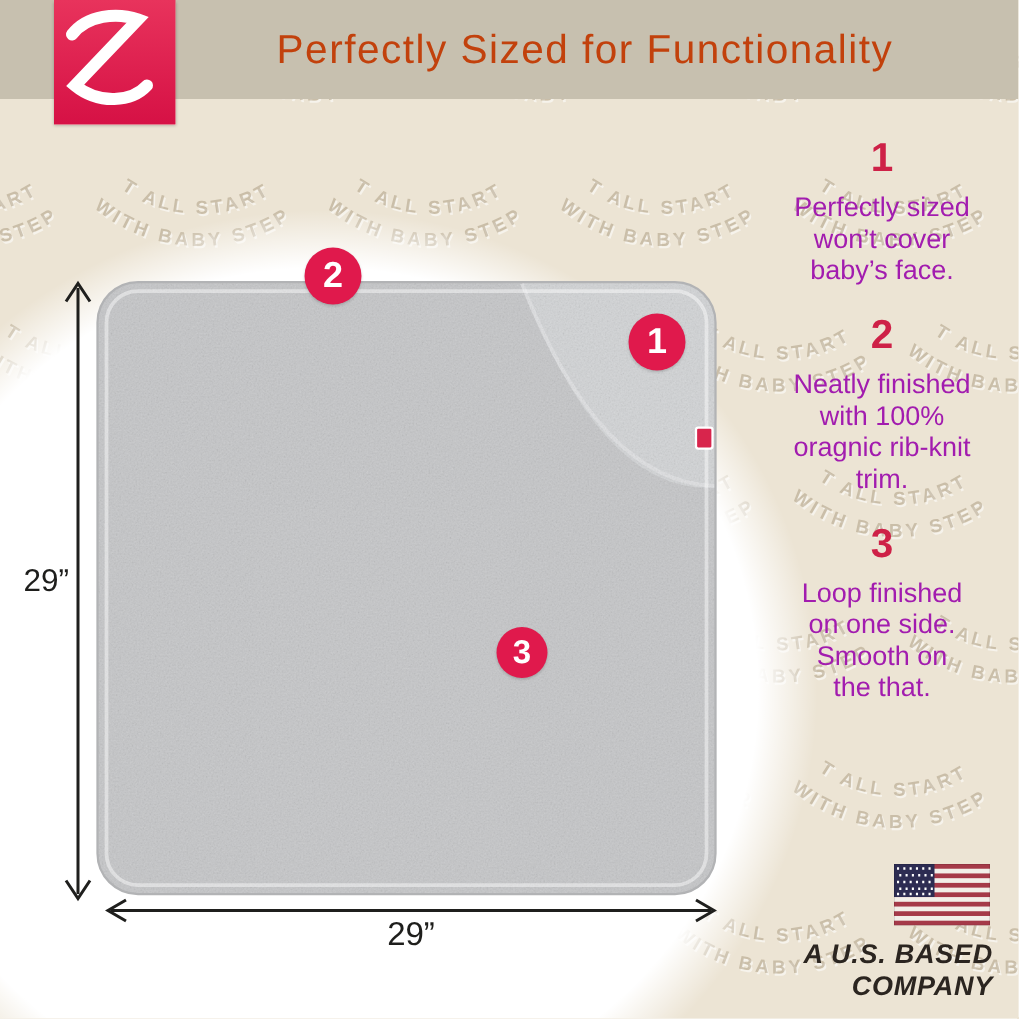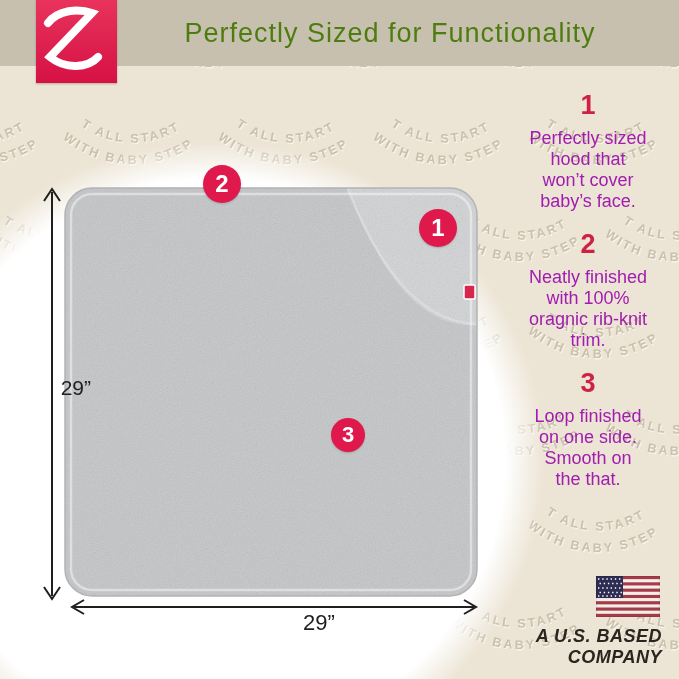--- a/index.html
+++ b/index.html
@@ -15,42 +15,42 @@
   
   .hero-circle{
     position:absolute;z-index:1;
     left:-115px;top:140px;width:660px;height:640px;
     background:radial-gradient(closest-side,#ffffff 88%,rgba(255,255,255,0));
   }
   
   .header-band{position:absolute;z-index:3;left:0;top:0;width:679px;height:66px;background:#c7c0af;}
   .page-title{
     position:absolute;z-index:4;left:120px;top:0;width:540px;height:82px;
-    line-height:66px;text-align:center;font-size:27px;letter-spacing:1px;color:#4d7c0f;
+    line-height:66px;text-align:center;font-size:27px;letter-spacing:1px;color:#c2410c;
   }
   .logo{
     position:absolute;z-index:5;left:36px;top:0;width:81px;height:83px;
     background:linear-gradient(#e8335c,#d61145);
     box-shadow:0 1px 2px rgba(0,0,0,0.25);
   }
   .logo svg{position:absolute;left:0;top:0;}
   
   #scene{position:absolute;left:0;top:0;z-index:2;}
   
   .badge{
     position:absolute;z-index:6;border-radius:50%;
     background:#e0194c;color:#ffffff;font-weight:bold;
     display:flex;align-items:center;justify-content:center;
     box-shadow:0 1px 2px rgba(0,0,0,0.18);
   }
   .badge-1{left:419px;top:209px;width:38px;height:38px;font-size:24px;}
   .badge-2{left:203px;top:165px;width:38px;height:38px;font-size:24px;}
   .badge-3{left:331px;top:418px;width:34px;height:34px;font-size:22px;}
   
-  .dim-label{position:absolute;z-index:6;font-size:21px;color:#1e1e1c;padding-left:45px;}
+  .dim-label{position:absolute;z-index:6;font-size:21px;color:#1e1e1c;}
   .dim-height{left:0;top:376px;width:46px;text-align:right;}
   .dim-width{left:174px;top:610px;width:200px;text-align:center;font-size:22px;}
   
   .features{position:absolute;z-index:6;left:506px;top:92px;width:164px;text-align:center;}
   .feat-num{color:#ce2147;font-size:27px;font-weight:bold;line-height:1;margin-bottom:9px;}
   .feat-num.gap{margin-top:19px;}
   .feat-lines{font-size:18px;line-height:21px;color:#a21caf;margin-bottom:14px;}
   
   .flag{position:absolute;z-index:6;left:596px;top:576px;}
   .us-based{
@@ -185,21 +185,20 @@
   <div class="badge badge-2">2</div>
   <div class="badge badge-3">3</div>
 
   <div class="dim-label dim-height">29”</div>
   <div class="dim-label dim-width">29”</div>
 
   <div class="features">
     <div class="feat-num">1</div>
     <div class="feat-lines">
       <div>Perfectly sized</div>
-      <div>hood that</div>
       <div>won’t cover</div>
       <div>baby’s face.</div>
     </div>
     <div class="feat-num gap">2</div>
     <div class="feat-lines">
       <div>Neatly finished</div>
       <div>with 100%</div>
       <div>oragnic rib-knit</div>
       <div>trim.</div>
     </div>

